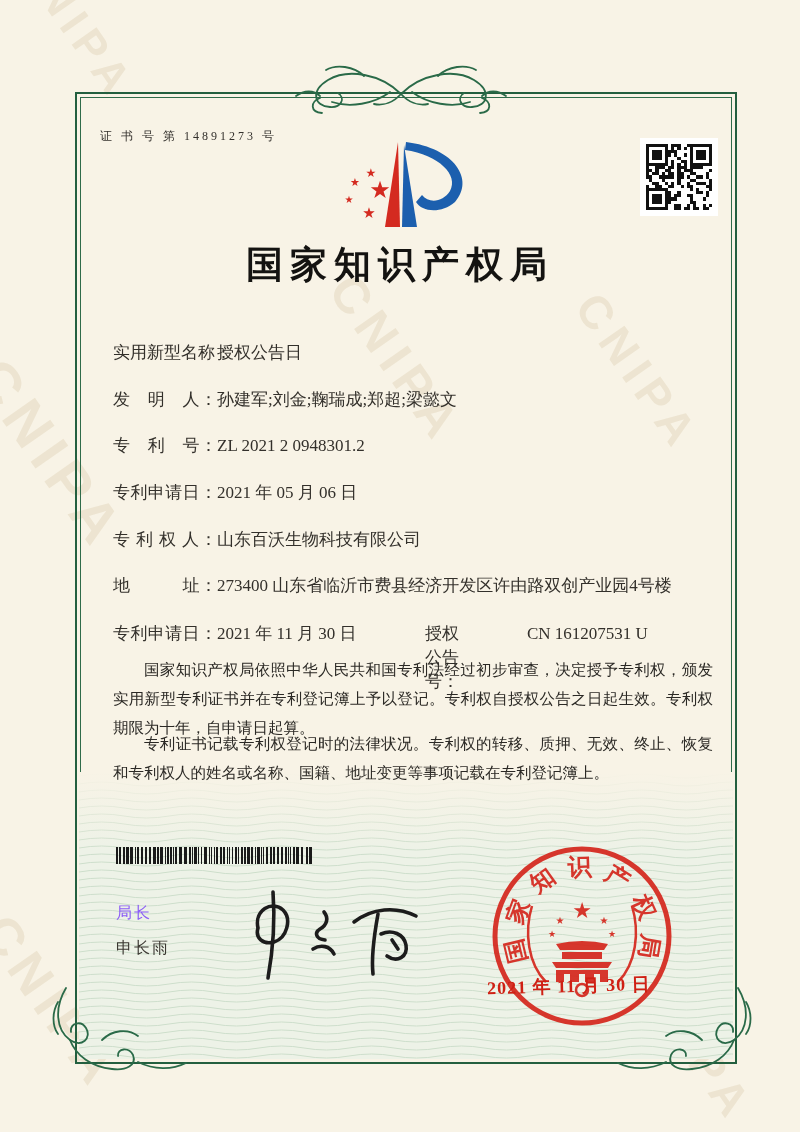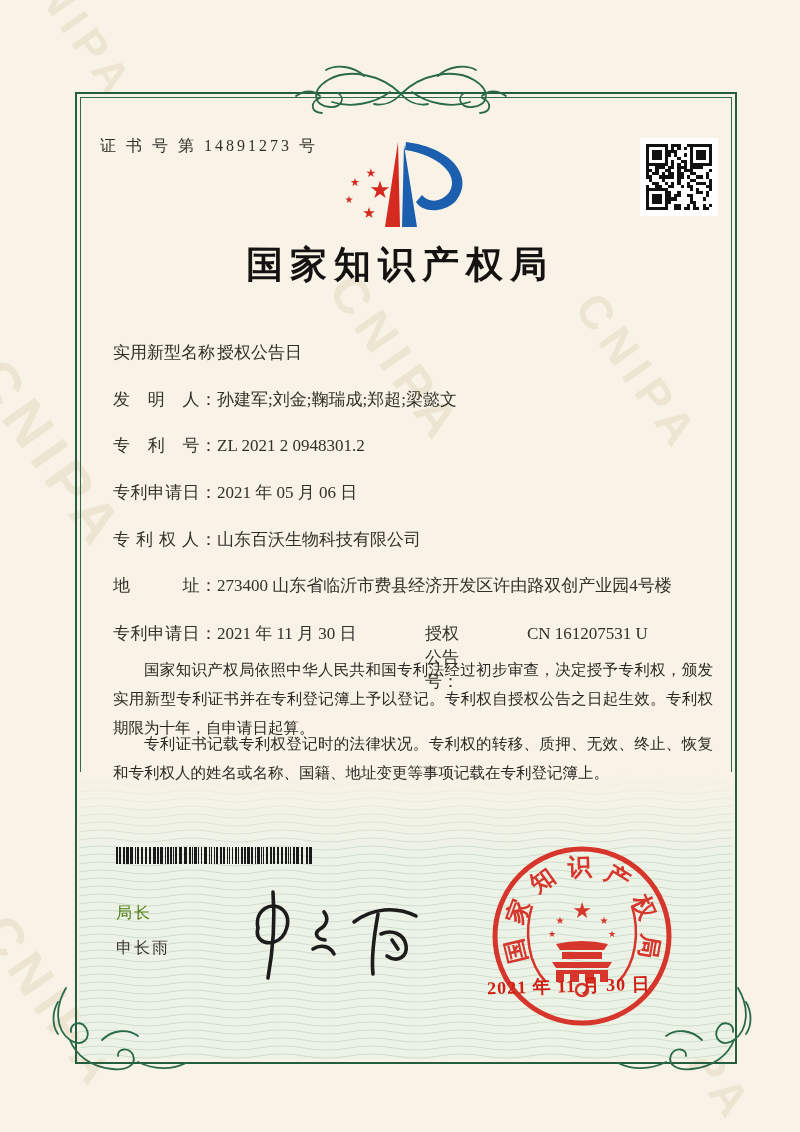--- a/index.html
+++ b/index.html
@@ -9,21 +9,21 @@
   .wm{position:absolute;font-family:"Liberation Sans","DejaVu Sans",sans-serif;
       font-weight:700;color:rgba(196,170,124,0.20);transform:rotate(55deg);
       letter-spacing:8px;pointer-events:none;white-space:nowrap;}
   
   .frame{position:absolute;left:75px;top:92px;width:658px;height:968px;
          border:2.5px solid #235f3f;}
   .frame-inner{position:absolute;left:3px;top:3px;right:3px;bottom:3px;
          border:1px solid #2f6b4a;}
   .orn{position:absolute;pointer-events:none;}
   
-  .cert-no{position:absolute;left:100px;top:136px;font-size:16px;letter-spacing:3px;color:#33302c;}
+  .cert-no{position:absolute;left:100px;top:128px;font-size:12px;letter-spacing:3px;color:#33302c;}
   .logo{position:absolute;left:327px;top:126px;}
   .qr{position:absolute;left:640px;top:138px;width:78px;height:78px;background:#ffffff;
       display:flex;align-items:center;justify-content:center;}
   .title{position:absolute;left:0;top:240px;width:100%;text-align:center;
          font-size:37px;font-weight:700;letter-spacing:7px;color:#141311;}
   
   .field-row{position:absolute;left:113px;font-size:17px;line-height:24px;color:#33302b;}
   .field-row .lab{position:absolute;left:0;top:0;display:inline-block;width:104px;
                   text-align:justify;text-align-last:justify;white-space:nowrap;}
   .field-row .val{position:absolute;left:104px;top:0;white-space:nowrap;}
@@ -32,21 +32,21 @@
   .grant .val2{position:absolute;left:414px;top:0;white-space:nowrap;}
   
   .para{position:absolute;left:113px;width:600px;font-size:15.5px;line-height:29px;
         text-indent:2em;color:#2b2925;text-align:justify;}
   
   .wavy{position:absolute;left:79px;top:772px;}
   .barcode{position:absolute;left:116px;top:847px;width:204px;height:17px;}
   #barcode-bars{display:flex;height:100%;}
   #barcode-bars i{background:#1a1a1a;height:100%;display:block;}
   #barcode-bars u{height:100%;display:block;}
-  .sig-title{position:absolute;left:116px;top:903px;font-size:16px;color:#4d7c0f;letter-spacing:2px;}
+  .sig-title{position:absolute;left:116px;top:903px;font-size:16px;color:#8b5cf6;letter-spacing:2px;}
   .sig-name{position:absolute;left:116px;top:938px;font-size:16px;color:#3a3731;letter-spacing:2px;}
   .sig-hand{position:absolute;left:228px;top:884px;}
   .seal{position:absolute;left:470px;top:840px;opacity:.93;}
   .seal-date{position:absolute;left:487px;top:974px;width:170px;font-size:18px;font-weight:700;
              color:#cf2014;letter-spacing:1px;transform:rotate(-1.5deg);white-space:nowrap;}
   .page-num{position:absolute;left:0;top:1030px;width:100%;text-align:center;
             font-size:13.5px;letter-spacing:1px;color:#33302b;}
   .cont-note{position:absolute;left:0;top:1074px;width:100%;text-align:center;
              font-size:15px;letter-spacing:3px;color:#2b2925;}
 </style>

